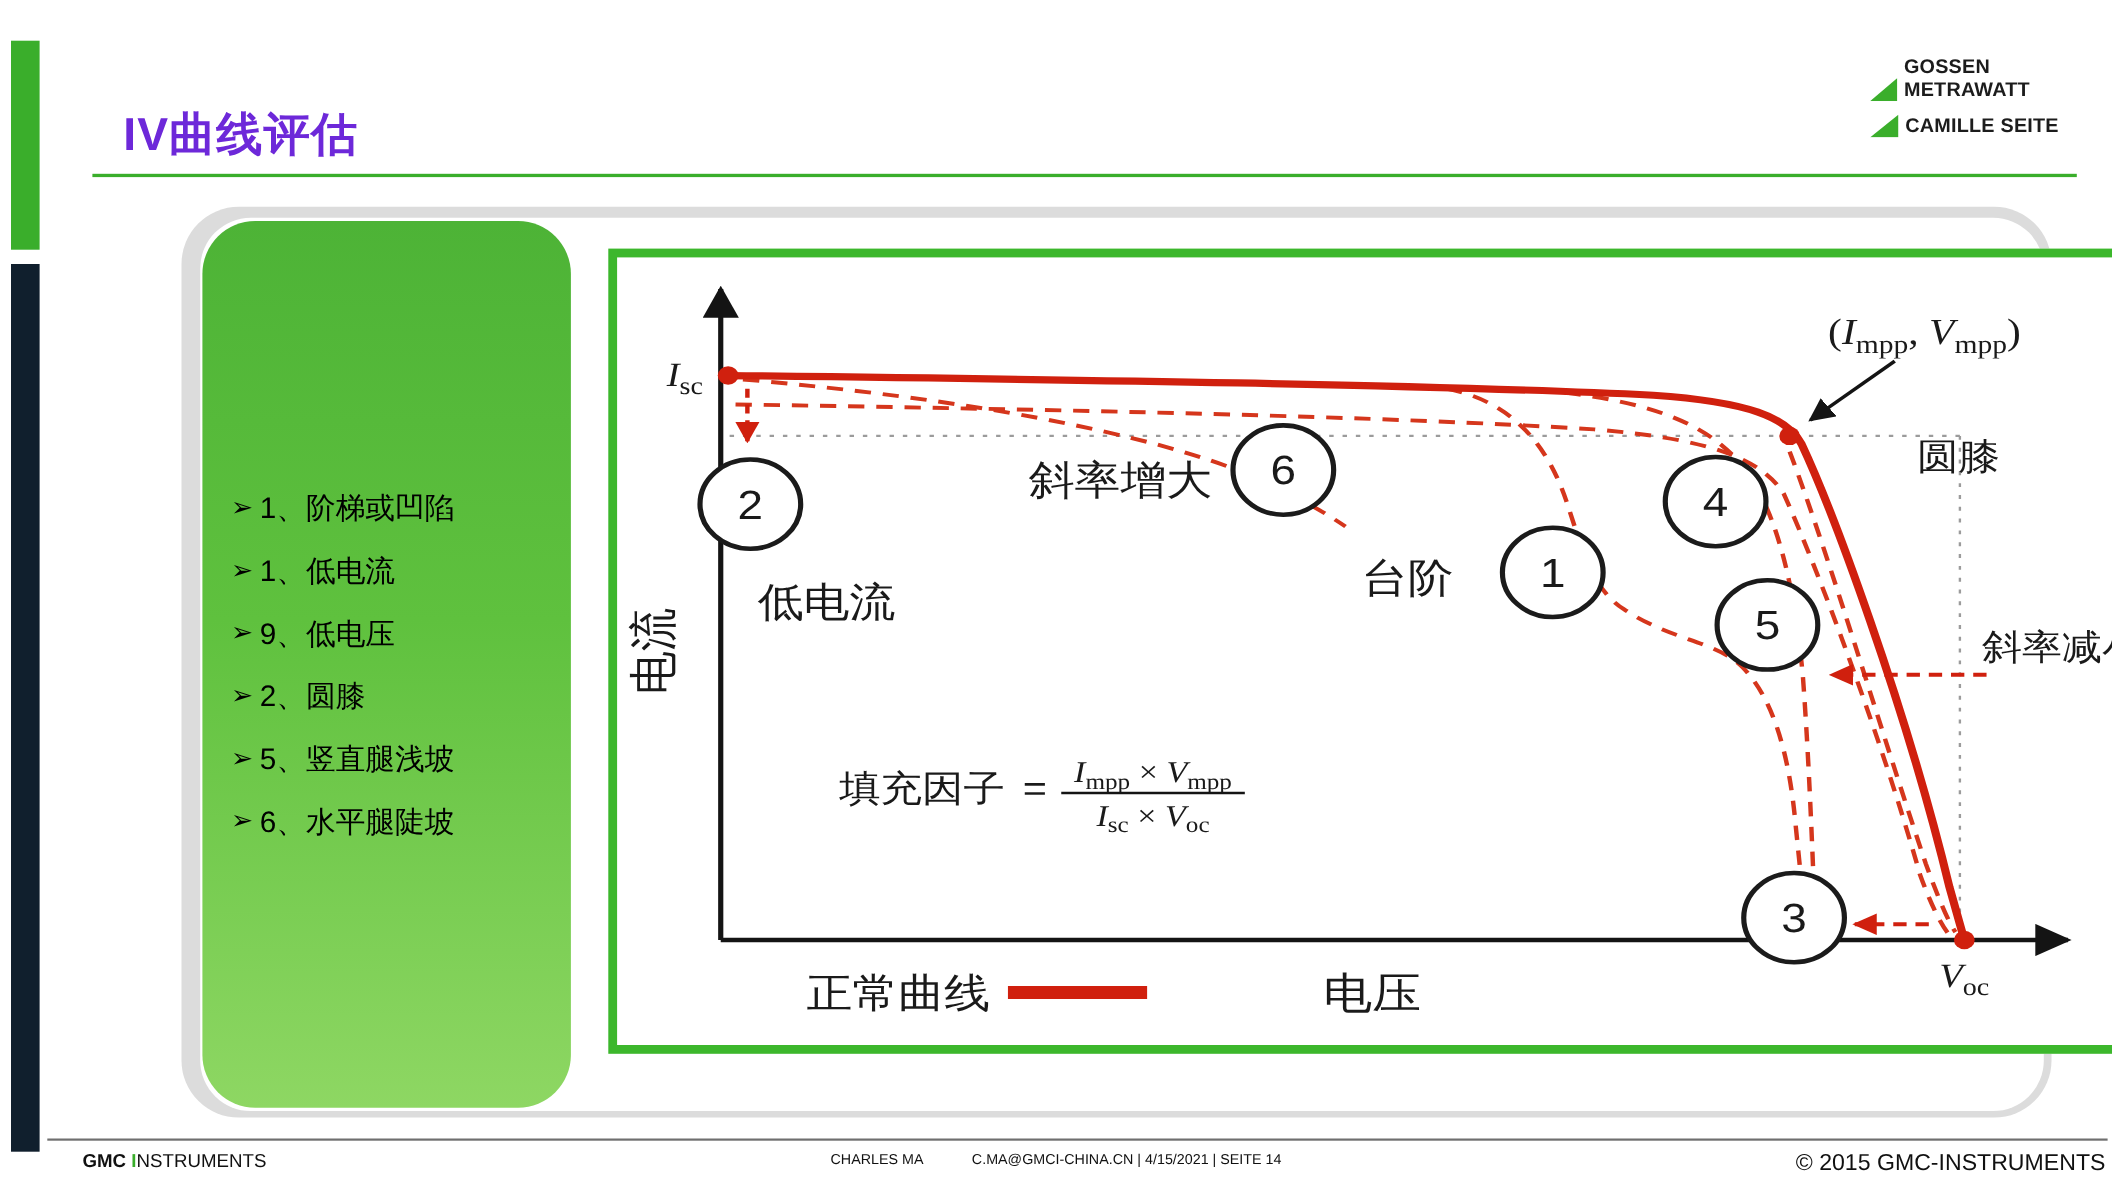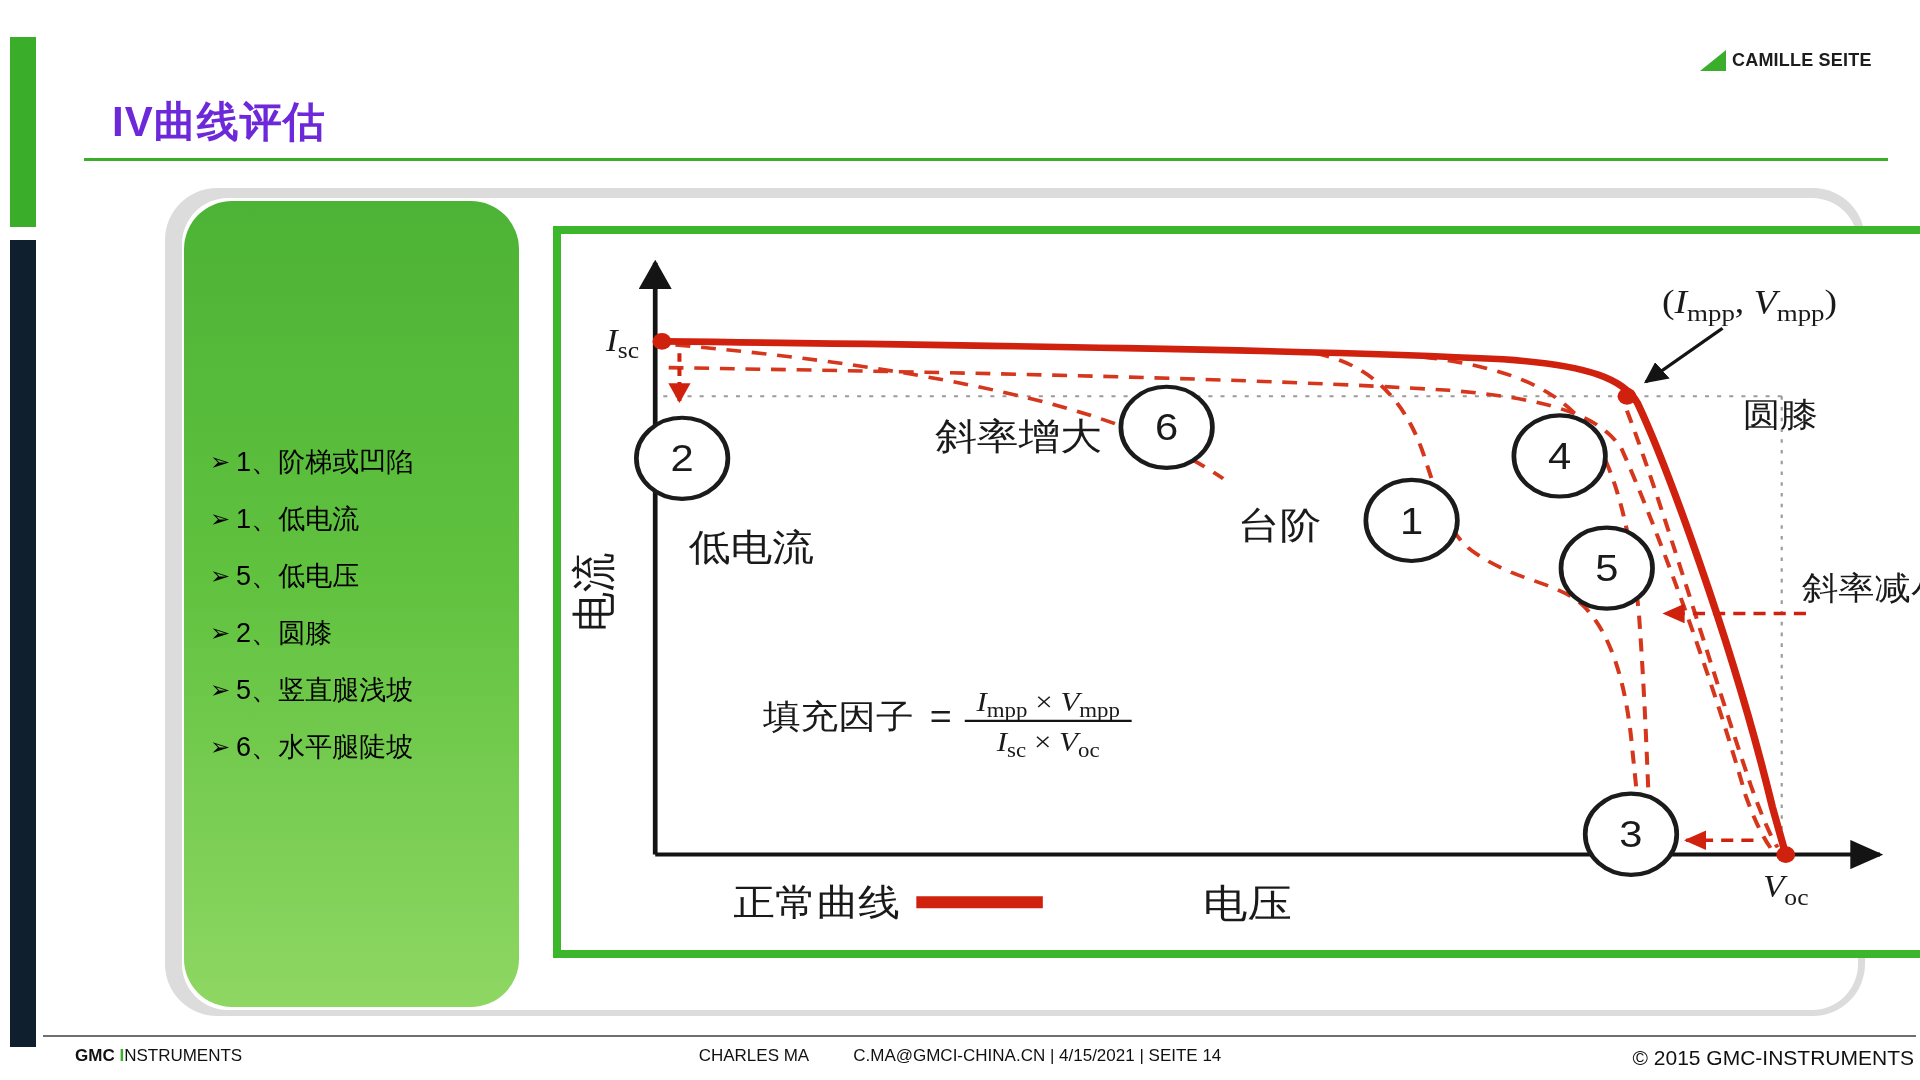--- a/index.html
+++ b/index.html
@@ -40,33 +40,37 @@
   .chart-frame svg{display:block;width:100%;height:100%;}
 
   svg text{font-family:"Liberation Sans",sans-serif;fill:#1a1a1a;}
   svg text.math{font-family:"Liberation Serif",serif;}
 
   
   .footer-line{left:43px;top:1035px;width:1873px;height:2px;background:#6f6f6f;}
   .footer-left{left:43px;top:1046px;font-size:17px;color:#111;}
   .footer-left .b{font-weight:bold;margin-left:32px;}
   .footer-left .g{color:#3aae2b;font-weight:bold;}
-  .footer-center{left:0;top:1046px;width:1920px;display:flex;justify-content:center;gap:44px;font-size:17px;color:#111;}
+  .footer-center{left:0;top:1046px;width:1920px;display:flex;justify-content:center;gap:44px;font-size:13px;color:#111;}
   .footer-right{right:6px;top:1046px;font-size:21px;color:#111;}
 </style>
 </head>
 <body>
 
 <div class="abs green-bar"></div>
 <div class="abs navy-bar"></div>
 
 <div class="abs slide-title">IV曲线评估</div>
 <div class="abs title-underline"></div>
 
 <div class="abs logo-block">
+  <div class="logo-row">
+    <span class="logo-tri"></span>
+    <span class="logo-text">GOSSEN METRAWATT</span>
+  </div>
   <div class="logo-row">
     <span class="logo-tri"></span>
     <span class="logo-text">CAMILLE SEITE</span>
   </div>
 </div>
 
 <div class="abs shadow-rect"></div>
 <div class="abs content-rect"></div>
 
 <div class="abs green-panel">
@@ -74,21 +78,21 @@
     <div class="panel-item">
       <span class="bullet">➢</span>
       <span>1、阶梯或凹陷</span>
     </div>
     <div class="panel-item">
       <span class="bullet">➢</span>
       <span>1、低电流</span>
     </div>
     <div class="panel-item">
       <span class="bullet">➢</span>
-      <span>5、低电压</span>
+      <span>9、低电压</span>
     </div>
     <div class="panel-item">
       <span class="bullet">➢</span>
       <span>2、圆膝</span>
     </div>
     <div class="panel-item">
       <span class="bullet">➢</span>
       <span>5、竖直腿浅坡</span>
     </div>
     <div class="panel-item">

